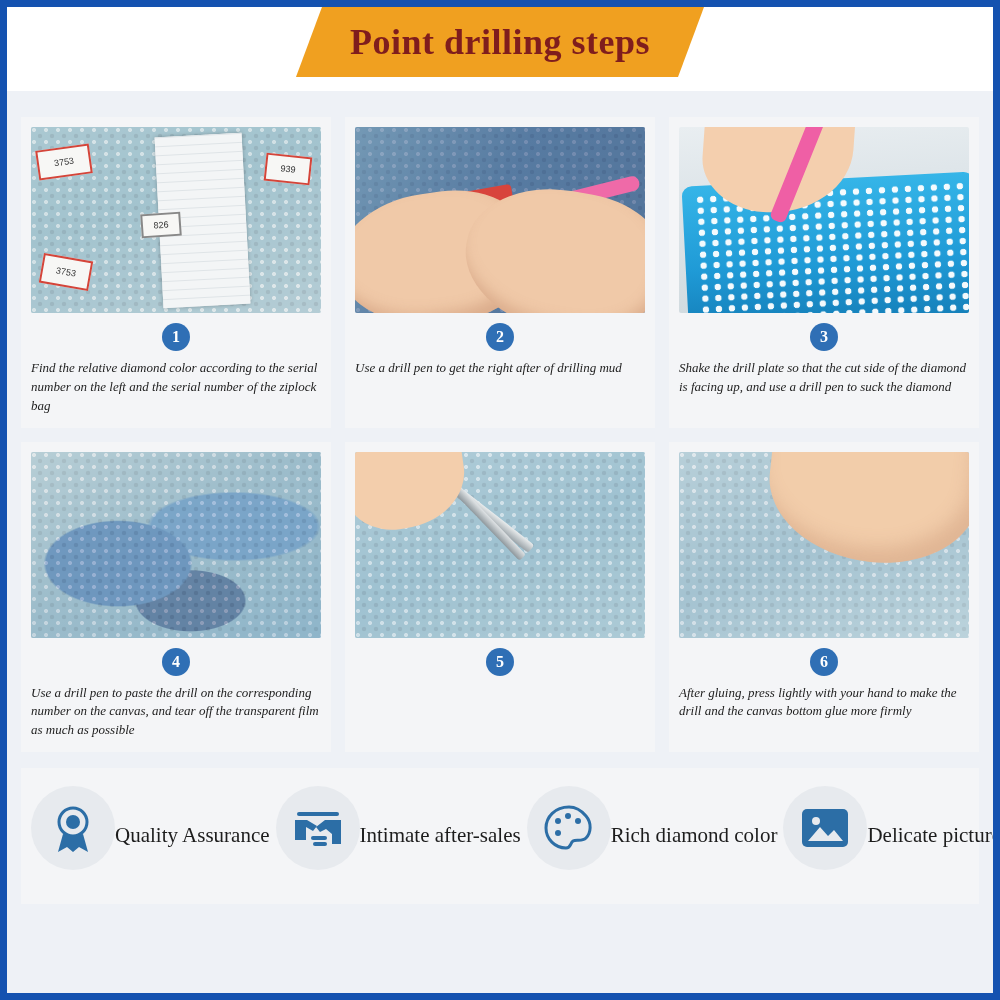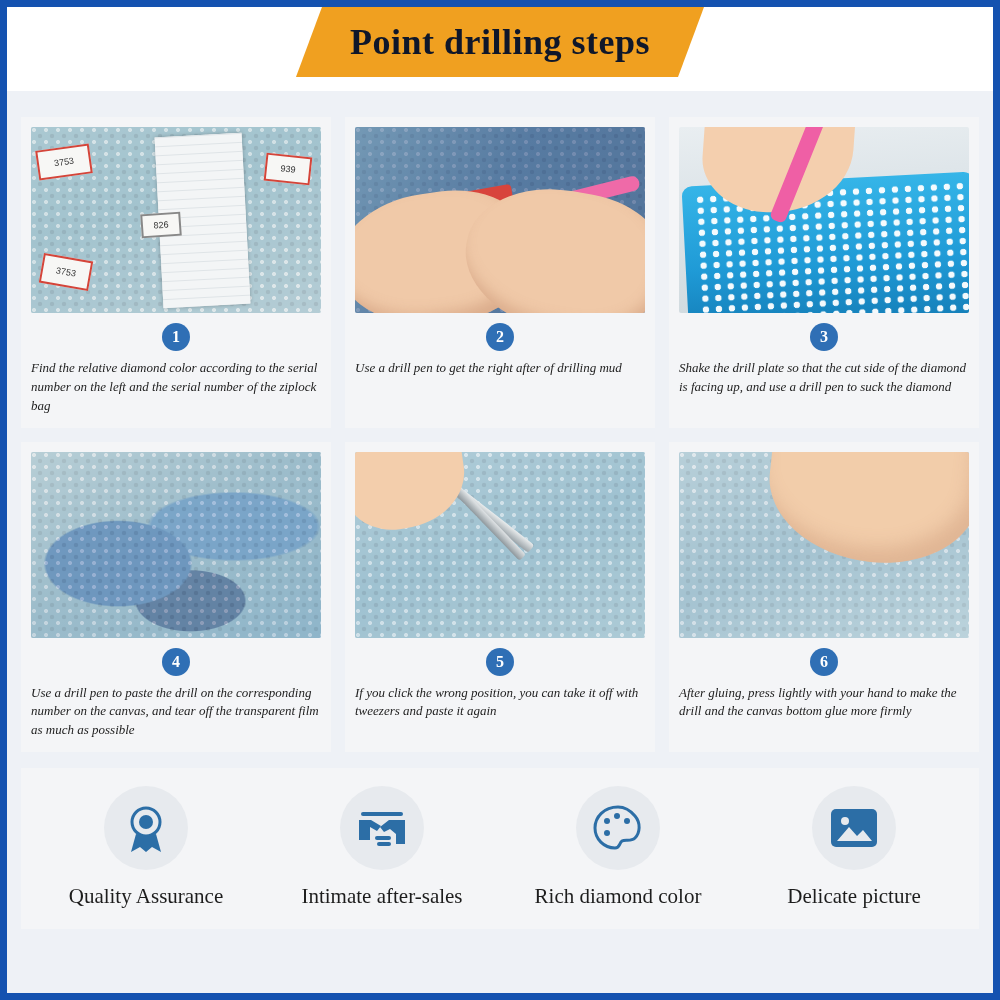--- a/index.html
+++ b/index.html
@@ -33,21 +33,21 @@
     align-items: center;
     justify-content: center;
     padding: 0 54px 0 54px;
     margin-top: 7px;
     clip-path: polygon(26px 0, 100% 0, calc(100% - 26px) 100%, 0 100%);
   }
   .banner-title {
     font-family: "Liberation Serif", serif;
     font-weight: bold;
     font-size: 36px;
-    color: #0f172a;
+    color: #7f1d1d;
     letter-spacing: 0.5px;
     white-space: nowrap;
   }
 
   
   .content {
     position: absolute;
     top: 84px; left: 0; right: 0; bottom: 0;
     background: #eef1f6;
     padding: 26px 14px 14px 14px;
@@ -188,21 +188,21 @@
 
   
   .features {
     margin-top: 16px;
     background: #f4f5f7;
     padding: 18px 10px 20px 10px;
     display: grid;
     grid-template-columns: repeat(4, 1fr);
     gap: 6px;
   }
-  .feature { display: flex; flex-direction: column; align-items: center; }
+  .feature { display: flex; flex-direction: row; align-items: center; }
   .feature-icon {
     width: 84px; height: 84px; border-radius: 50%;
     background: #e7eaee;
     display:flex; align-items:center; justify-content:center;
     margin-bottom: 14px;
   }
   .feature-label {
     font-family: "Liberation Serif", serif;
     font-size: 21px;
     color: #1d1d1d;
@@ -272,21 +272,20 @@
       </div>
 
       <div class="card">
         <div class="photo p5">
           <div class="beads" style="opacity:.55"></div>
           <div class="tweezer"></div>
           <div class="tweezer2"></div>
           <div class="hand5"></div>
         </div>
         <div class="step-badge">5</div>
-        <div class="caption">If you click the wrong position, you can take it off with tweezers and paste it again</div>
       </div>
 
       <div class="card">
         <div class="photo p6">
           <div class="beads" style="opacity:.5"></div>
           <div class="hand6"></div>
         </div>
         <div class="step-badge">6</div>
         <div class="caption">After gluing, press lightly with your hand to make the drill and the canvas bottom glue more firmly</div>
       </div>

